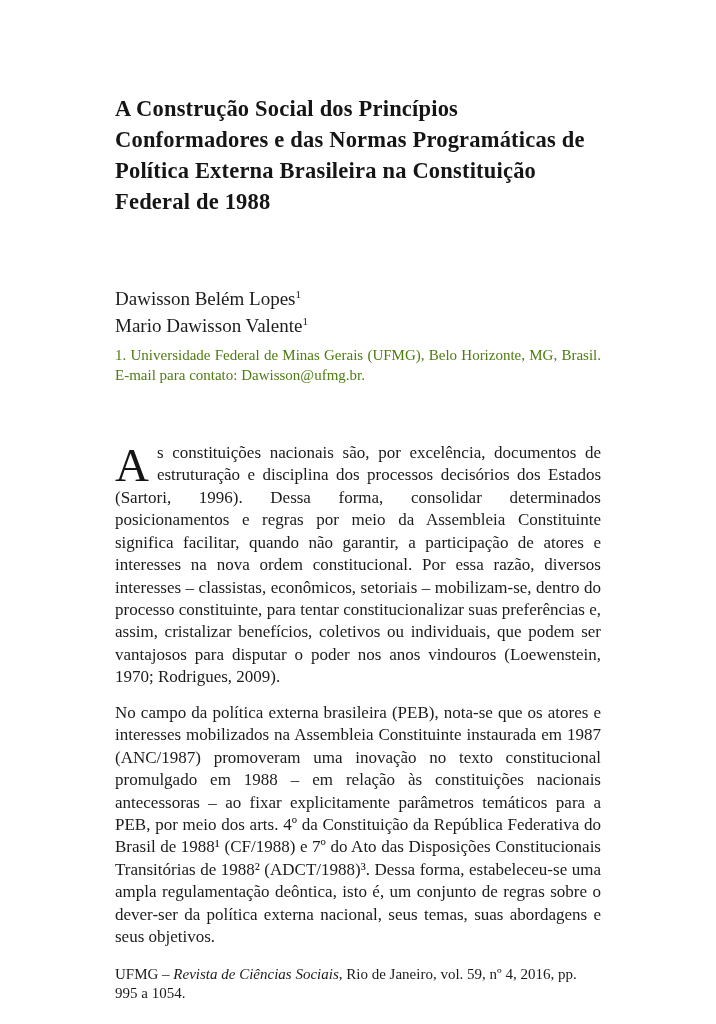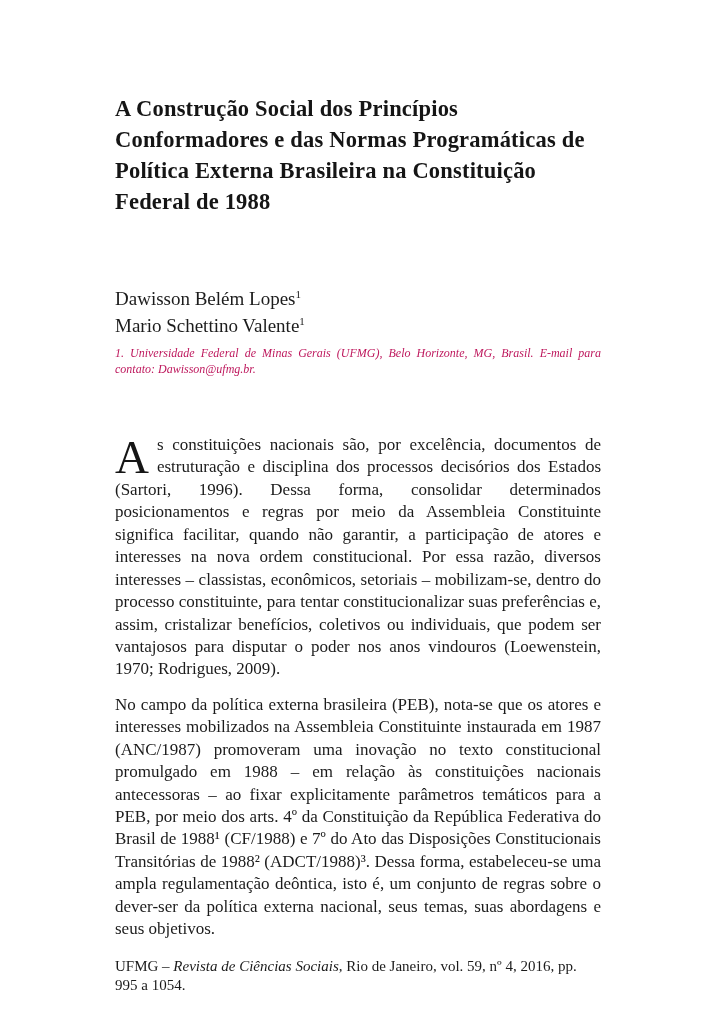--- a/index.html
+++ b/index.html
@@ -39,25 +39,24 @@
   }
   .author-line {
     white-space: nowrap;
   }
   .author-line sup {
     font-size: 11px;
     line-height: 0;
   }
   .affiliation {
     margin-top: 7px;
-    font-size: 12px;
+    font-size: 15px;
     line-height: 1.32;
     text-align: justify;
-    color: #be185d;
-    font-style: italic;
+    color: #4d7c0f;
   }
   .body-text {
     margin-top: 56px;
   }
   .body-text p {
     margin: 0 0 13px 0;
     font-size: 17px;
     line-height: 1.32;
     text-align: justify;
     color: #1b1b1b;
@@ -104,21 +103,21 @@
 <div class="page">
   <div class="content">
 
     <h1 class="paper-title">A Construção Social dos Princípios Conformadores e das Normas Programáticas de Política Externa Brasileira na Constituição Federal de 1988</h1>
 
     <div class="authors">
       <div class="author-line">
         <span>Dawisson Belém Lopes</span><sup>1</sup>
       </div>
       <div class="author-line">
-        <span>Mario Schettino Valente</span><sup>1</sup>
+        <span>Mario Dawisson Valente</span><sup>1</sup>
       </div>
     </div>
 
     <div class="affiliation">1. Universidade Federal de Minas Gerais (UFMG), Belo Horizonte, MG, Brasil. E-mail para contato: Dawisson@ufmg.br.</div>
 
     <div class="body-text">
       <p><span class="dropcap">A</span><span>s constituições nacionais são, por excelência, documentos de estruturação e disciplina dos processos decisórios dos Estados (Sartori, 1996). Dessa forma, consolidar determinados posicionamentos e regras por meio da Assembleia Constituinte significa facilitar, quando não garantir, a participação de atores e interesses na nova ordem constitucional. Por essa razão, diversos interesses – classistas, econômicos, setoriais – mobilizam-se, dentro do processo constituinte, para tentar constitucionalizar suas preferências e, assim, cristalizar benefícios, coletivos ou individuais, que podem ser vantajosos para disputar o poder nos anos vindouros (Loewenstein, 1970; Rodrigues, 2009).</span></p>
       <p><span>No campo da política externa brasileira (PEB), nota-se que os atores e interesses mobilizados na Assembleia Constituinte instaurada em 1987 (ANC/1987) promoveram uma inovação no texto constitucional promulgado em 1988 – em relação às constituições nacionais antecessoras – ao fixar explicitamente parâmetros temáticos para a PEB, por meio dos arts. 4º da Constituição da República Federativa do Brasil de 1988¹ (CF/1988) e 7º do Ato das Disposições Constitucionais Transitórias de 1988² (ADCT/1988)³. Dessa forma, estabeleceu-se uma ampla regulamentação deôntica, isto é, um conjunto de regras sobre o dever-ser da política externa nacional, seus temas, suas abordagens e seus objetivos.</span></p>
     </div>
 

